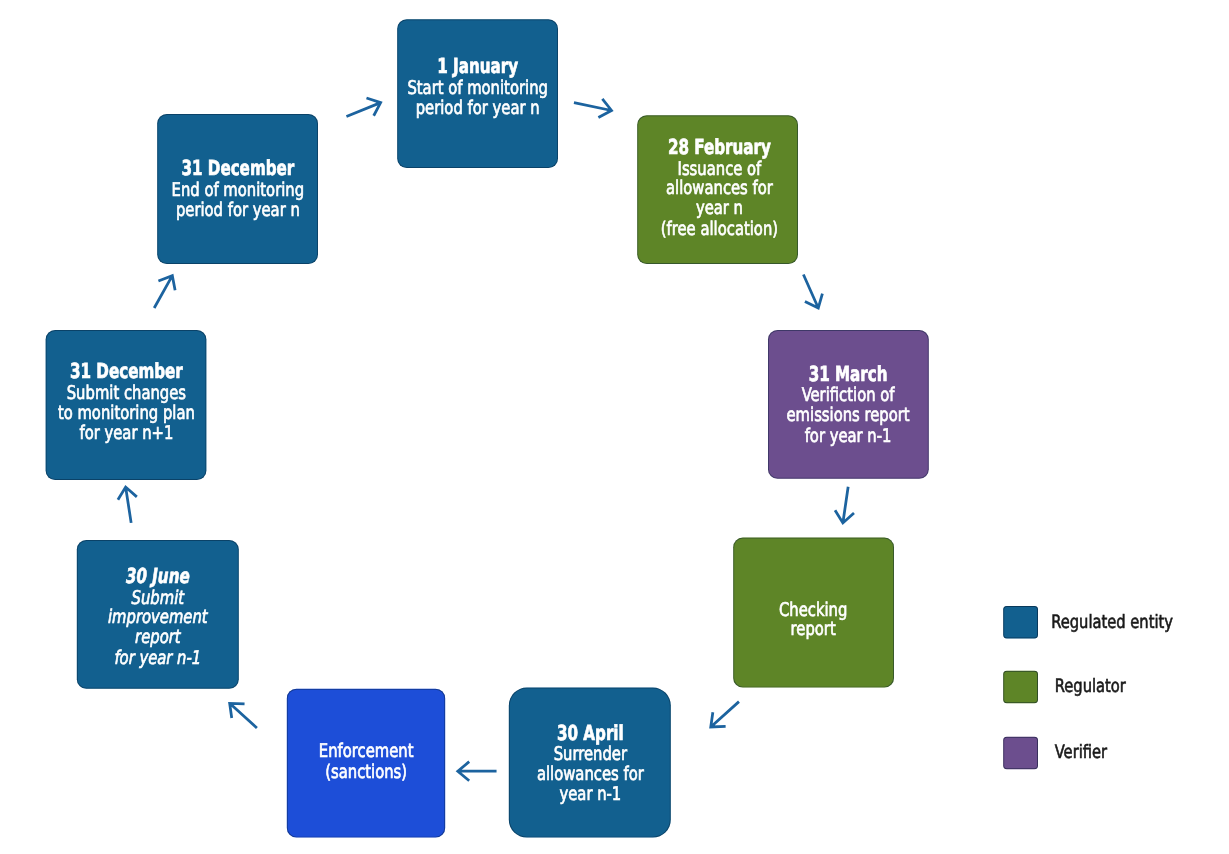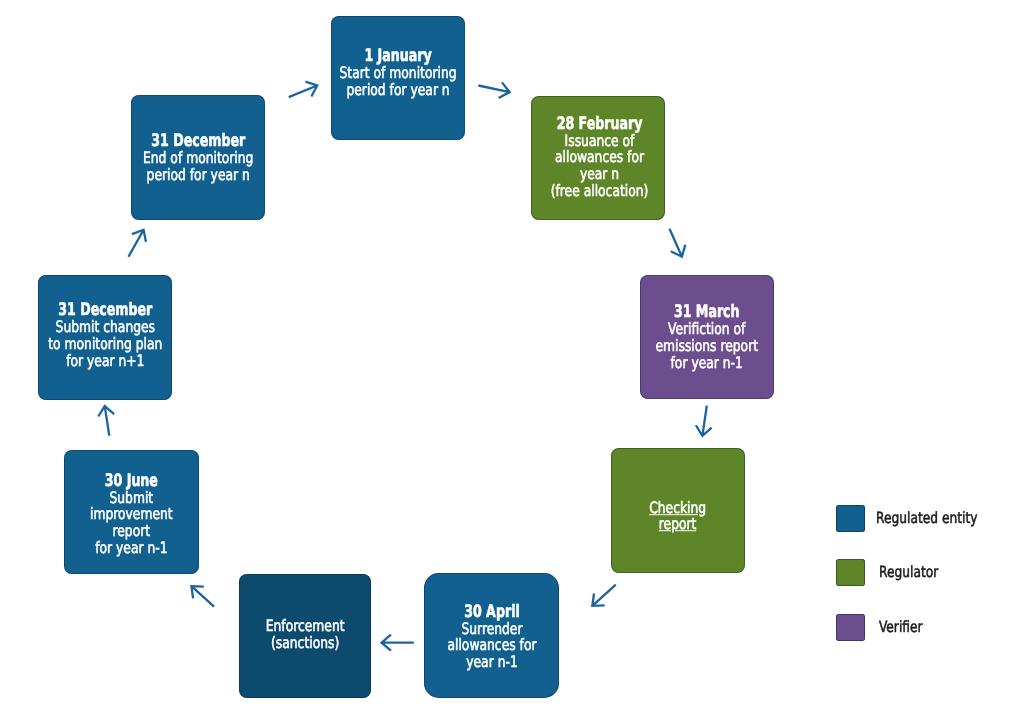--- a/index.html
+++ b/index.html
@@ -118,41 +118,41 @@
     </div>
   </div>
   <div class="node verifier" style="left:640px;top:275px;width:134px;height:124.3px;background:#6c4e8e;text-align:center;">
     <div class="node-text" style="transform:translate(0.0px,0.1px);">
       <span class="title">31 March</span>
       <span class="sub">Verifiction of</span>
       <span class="sub">emissions report</span>
       <span class="sub">for year n-1</span>
     </div>
   </div>
-  <div class="node regulator" style="left:611.3px;top:448.1px;width:133.4px;height:124.5px;background:#5e8527;text-decoration:underline;">
+  <div class="node regulator" style="left:611.3px;top:448.1px;width:133.4px;height:124.5px;background:#5e8527;">
     <div class="node-text" style="transform:translate(0.0px,6.2px);">
       <span class="sub">Checking</span>
       <span class="sub">report</span>
     </div>
   </div>
   <div class="node regulated-entity" style="left:424.4px;top:573.4px;width:134.3px;height:124.5px;background:#12608f;border-radius:15px;">
     <div class="node-text" style="transform:translate(0.0px,0.6px);">
       <span class="title">30 April</span>
       <span class="sub">Surrender</span>
       <span class="sub">allowances for</span>
       <span class="sub">year n-1</span>
     </div>
   </div>
-  <div class="node regulator" style="left:239px;top:573.7px;width:132.3px;height:124.2px;background:#0c4a6e;">
+  <div class="node regulator" style="left:239px;top:573.7px;width:132.3px;height:124.2px;background:#1d4ed8;">
     <div class="node-text" style="transform:translate(0.0px,-0.9px);">
       <span class="sub">Enforcement</span>
       <span class="sub">(sanctions)</span>
     </div>
   </div>
-  <div class="node regulated-entity" style="left:64.3px;top:450px;width:134.7px;height:124.3px;background:#12608f;">
+  <div class="node regulated-entity" style="left:64.3px;top:450px;width:134.7px;height:124.3px;background:#12608f;font-style:italic;">
     <div class="node-text" style="transform:translate(0.0px,2.0px);">
       <span class="title">30 June</span>
       <span class="sub">Submit</span>
       <span class="sub">improvement</span>
       <span class="sub">report</span>
       <span class="sub">for year n-1</span>
     </div>
   </div>
   <div class="node regulated-entity" style="left:38px;top:274.9px;width:133.8px;height:124.7px;background:#12608f;">
     <div class="node-text" style="transform:translate(0.0px,-1.8px);">

